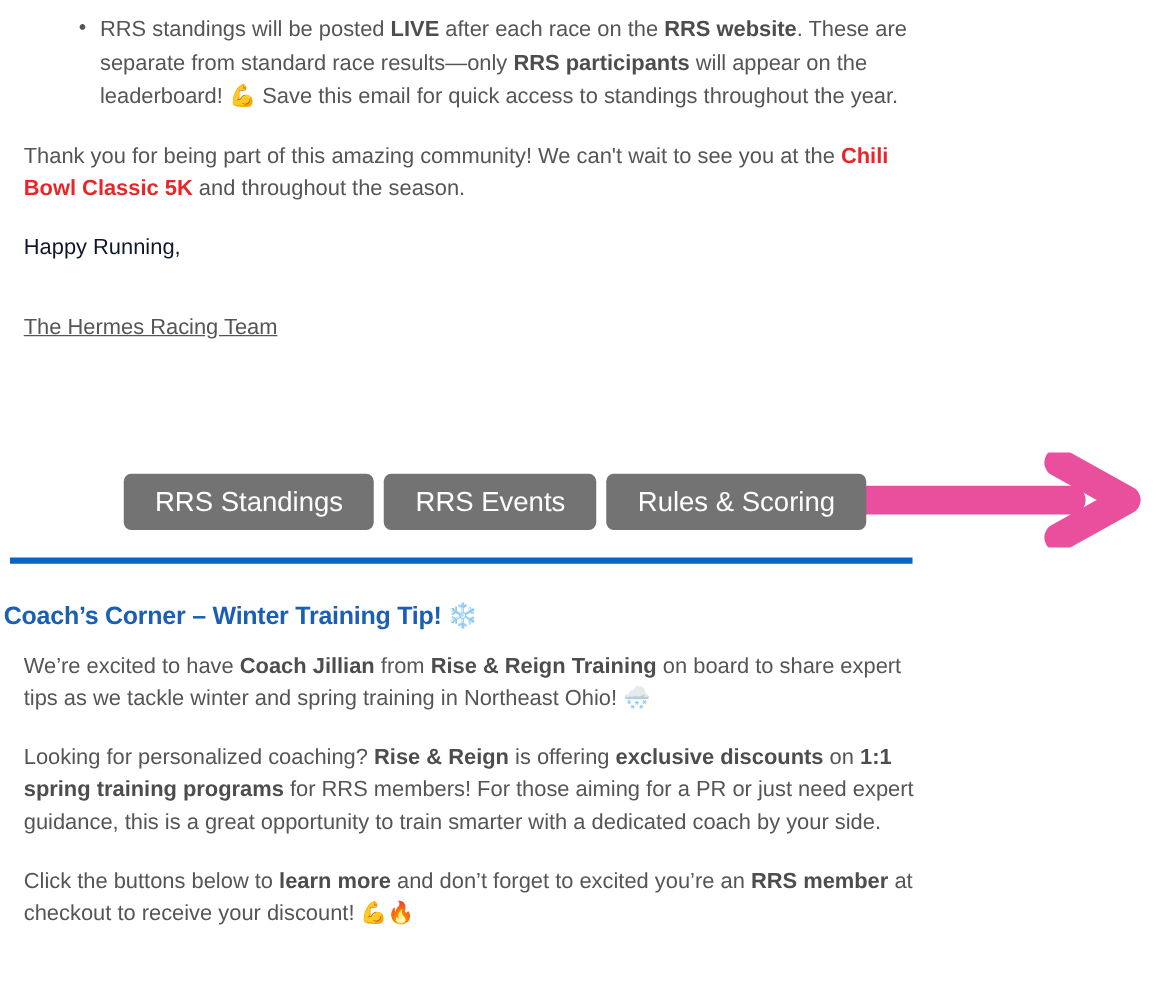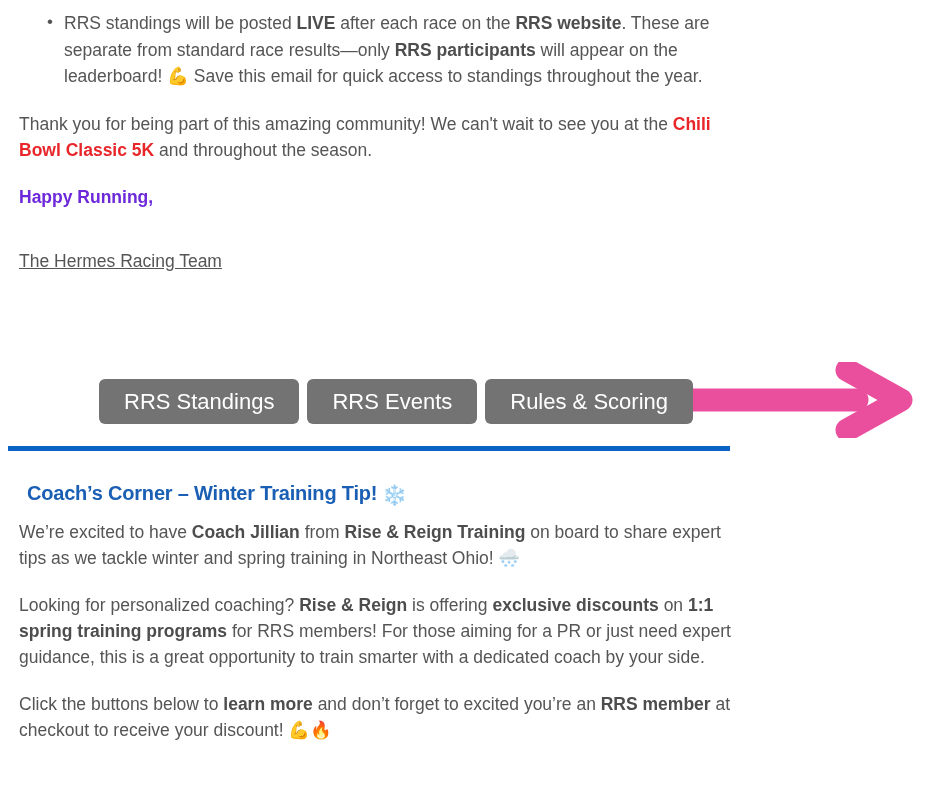--- a/index.html
+++ b/index.html
@@ -58,21 +58,21 @@
     width: 3.5px;
     border-radius: 0.5px;
   }
   .barchart-icon i.g { height: 11px; background: #36a852; }
   .barchart-icon i.r { height: 7px;  background: #e8433b; }
   .barchart-icon i.b { height: 14px; background: #1a73e8; }
 
   
   ul.bullets {
     margin: 10px 0 0 0;
-    padding: 0 0 0 64px;
+    padding: 0 0 0 80px;
     list-style: none;
   }
   ul.bullets li {
     position: relative;
     font-size: 17.5px;
     line-height: 26.5px;
     color: #555555;
     max-width: 648px;
   }
   ul.bullets li:before {
@@ -87,21 +87,21 @@
   
   p.body {
     margin: 0;
     padding: 0 0 0 19px;
     font-size: 17.5px;
     line-height: 26px;
     color: #555555;
     max-width: 712px;
   }
   p.thanks { margin-top: 21px; }
-  p.signoff { margin-top: 21px; font-weight: bold; color: #6d28d9; }
+  p.signoff { margin-top: 21px; font-weight: normal; color: #0f172a; }
   p.team { margin-top: 38px; text-decoration: underline; }
 
   b, strong { color: #4d4d4d; font-weight: bold; }
   .red { color: #e8262a; font-weight: bold; }
 
   
   .button-row {
     position: absolute;
     left: 99px;
     top: 369px;
@@ -148,23 +148,23 @@
 
   
   .coach {
     position: absolute;
     left: 0;
     top: 472px;
     width: 940px;
   }
   .coach-head {
     display: flex;
-    align-items: flex-end;
+    align-items: flex-start;
     gap: 5px;
-    padding-left: 27px;
+    padding-left: 3px;
     font-size: 20px;
     font-weight: bold;
     color: #1a5fb4;
     letter-spacing: -0.2px;
   }
   .coach p.body { margin-top: 14px; }
   .coach p.body.p2 { margin-top: 21px; }
   .coach p.body.p3 { margin-top: 21px; }
 </style>
 </head>

